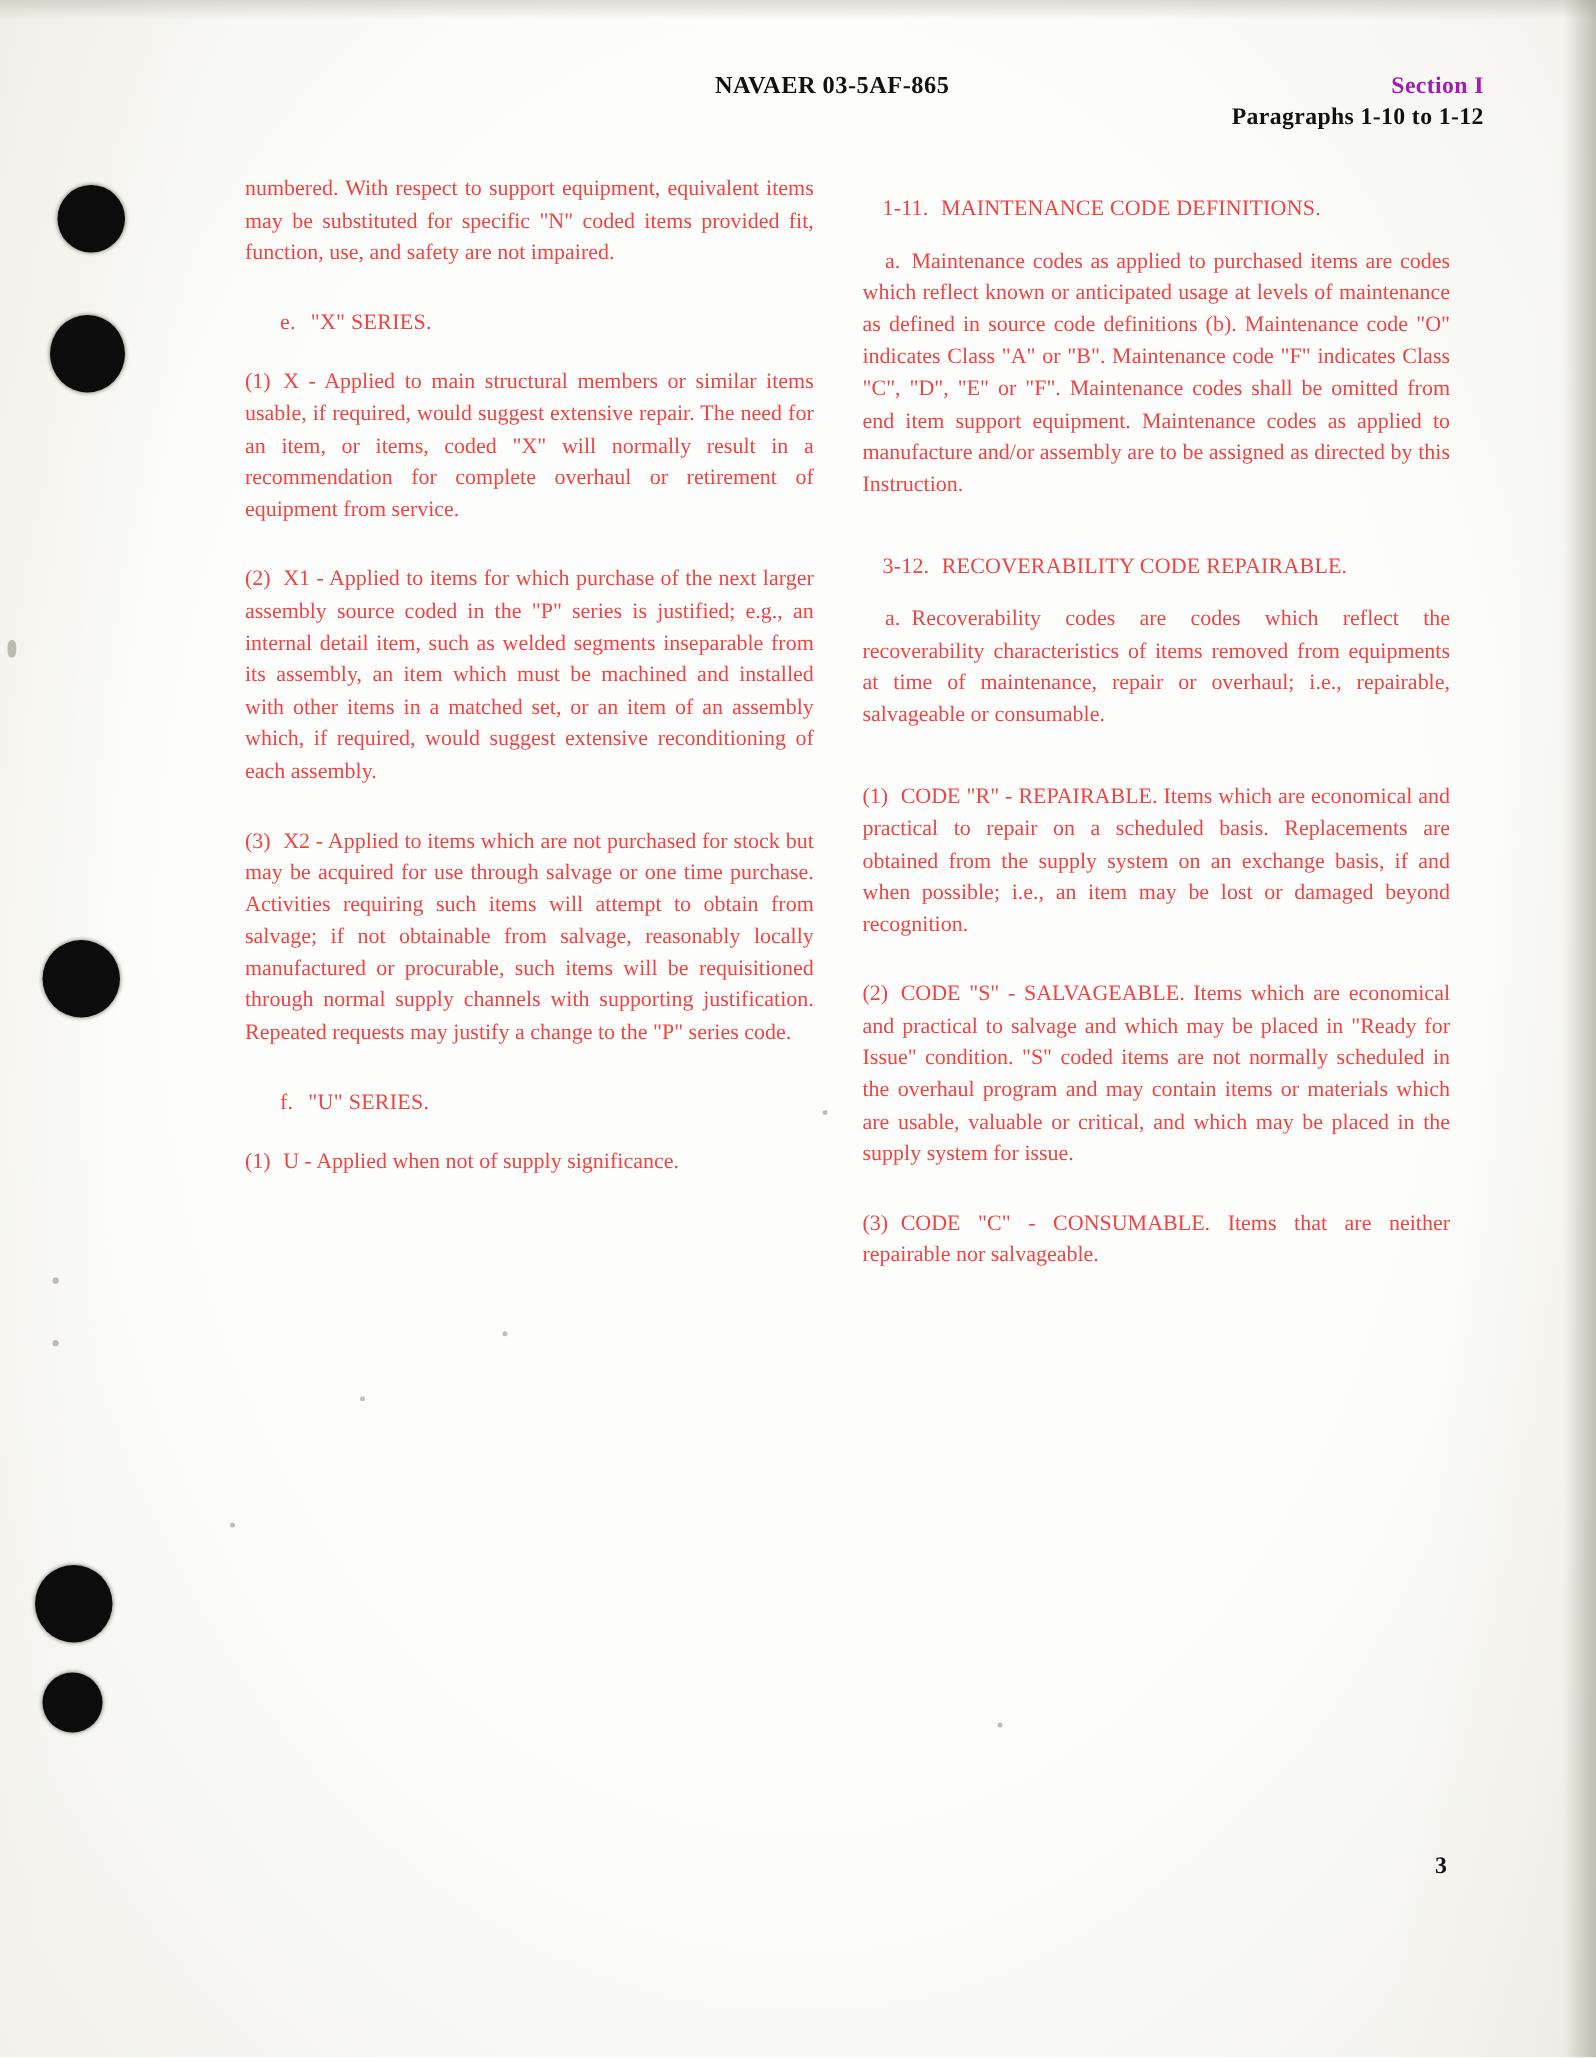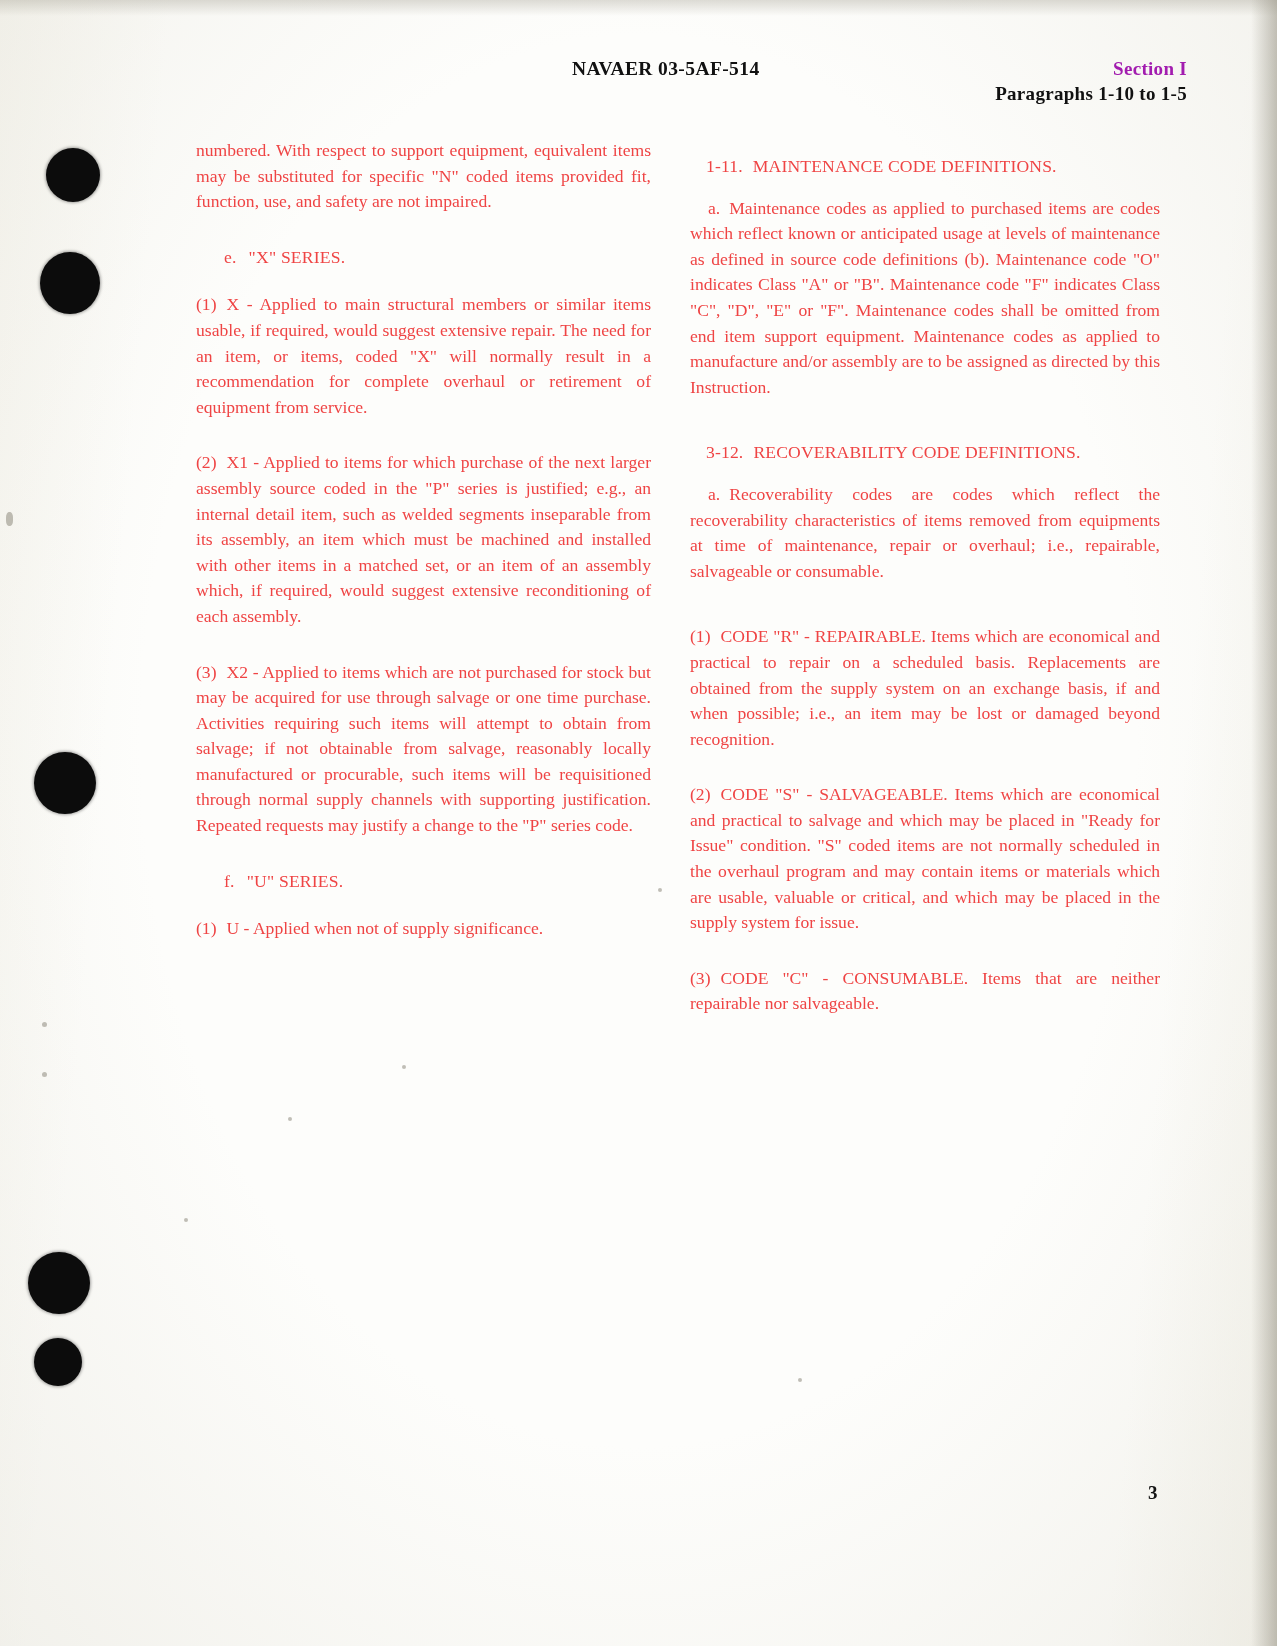--- a/index.html
+++ b/index.html
@@ -176,23 +176,23 @@
   <div class="speck" style="left:42px; top:1022px; width:5px; height:5px;"></div>
   <div class="speck" style="left:42px; top:1072px; width:5px; height:5px;"></div>
   <div class="speck" style="left:184px; top:1218px; width:4px; height:4px;"></div>
   <div class="speck" style="left:288px; top:1117px; width:4px; height:4px;"></div>
   <div class="speck" style="left:402px; top:1065px; width:4px; height:4px;"></div>
   <div class="speck" style="left:658px; top:888px; width:4px; height:4px;"></div>
   <div class="speck" style="left:798px; top:1378px; width:4px; height:4px;"></div>
   <div class="speck" style="left:6px; top:512px; width:7px; height:14px; border-radius:40%;"></div>
 
   <div id="header">
-    <div id="doc-number">NAVAER 03-5AF-514</div>
+    <div id="doc-number">NAVAER 03-5AF-865</div>
     <div id="section-label">Section I</div>
-    <div id="paragraph-range">Paragraphs 1-10 to 1-5</div>
+    <div id="paragraph-range">Paragraphs 1-10 to 1-12</div>
   </div>
 
   <div class="column" id="col-left">
 
     <p class="para gap-lg">numbered. With respect to support equipment, equivalent items may be substituted for specific "N" coded items provided fit, function, use, and safety are not impaired.</p>
 
     <p class="series-head gap-lg">
       <span class="ltr">e.</span><span>"X" SERIES.</span>
     </p>
 
@@ -222,21 +222,21 @@
 
     <p class="sec-head nogap">
       <span class="num">1-11.</span><span>MAINTENANCE CODE DEFINITIONS.</span>
     </p>
 
     <p class="para lead gap-xl">
       <span class="marker">a.</span><span>Maintenance codes as applied to purchased items are codes which reflect known or anticipated usage at levels of maintenance as defined in source code definitions (b). Maintenance code "O" indicates Class "A" or "B". Maintenance code "F" indicates Class "C", "D", "E" or "F". Maintenance codes shall be omitted from end item support equipment. Maintenance codes as applied to manufacture and/or assembly are to be assigned as directed by this Instruction.</span>
     </p>
 
     <p class="sec-head nogap">
-      <span class="num">3-12.</span><span>RECOVERABILITY CODE DEFINITIONS.</span>
+      <span class="num">3-12.</span><span>RECOVERABILITY CODE REPAIRABLE.</span>
     </p>
 
     <p class="para lead gap-xl">
       <span class="marker">a.</span><span>Recoverability codes are codes which reflect the recoverability characteristics of items removed from equipments at time of maintenance, repair or overhaul; i.e., repairable, salvageable or consumable.</span>
     </p>
 
     <p class="para gap-lg">
       <span class="marker">(1)</span><span>CODE "R" - REPAIRABLE. Items which are economical and practical to repair on a scheduled basis. Replacements are obtained from the supply system on an exchange basis, if and when possible; i.e., an item may be lost or damaged beyond recognition.</span>
     </p>
 

